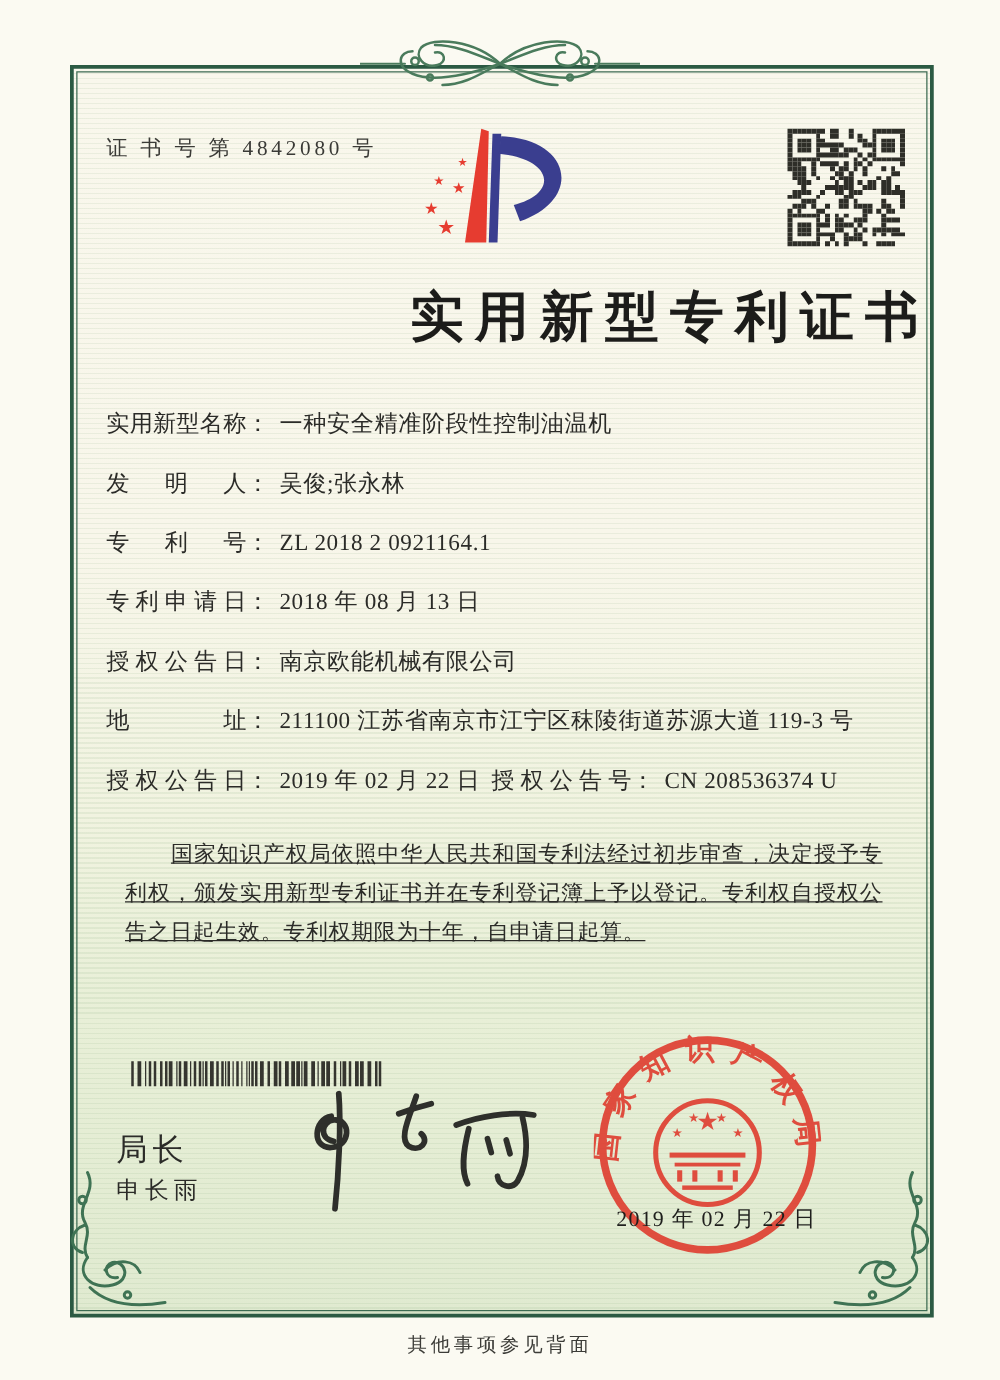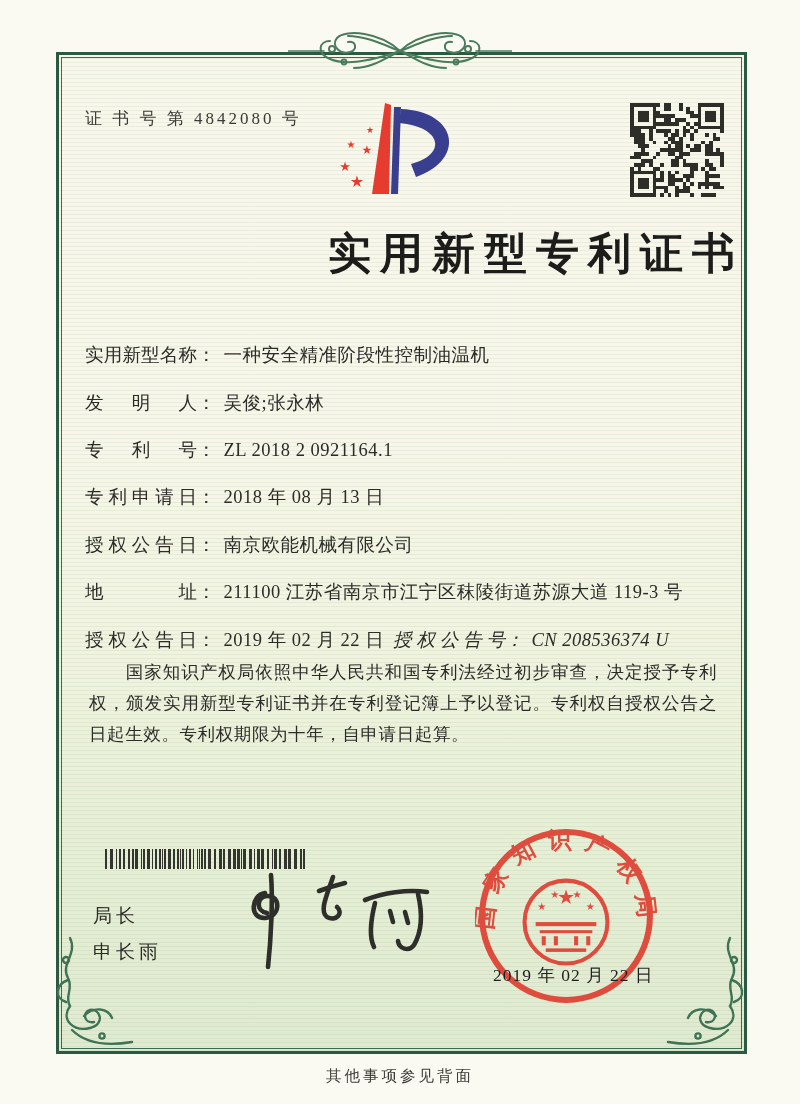--- a/index.html
+++ b/index.html
@@ -21,33 +21,33 @@
   }
   .cert-no{position:absolute;left:26px;top:52px;font-size:17px;letter-spacing:3px;color:#3a3a36;}
   .logo{position:absolute;left:262px;top:26px;width:170px;height:140px;}
   .qr{position:absolute;right:20px;top:48px;width:94px;height:94px;display:grid;grid-template-columns:repeat(25,1fr);grid-template-rows:repeat(25,1fr);}
   .qr .m{background:#2e2e28;}
   .title{
     position:absolute;left:0;top:170px;width:100%;text-align:right;
     font-size:43px;font-weight:600;letter-spacing:9px;color:#1c1c1a;
   }
   .fields{position:absolute;left:26px;top:0;width:640px;font-size:18.5px;}
-  .frow{position:absolute;left:0;white-space:nowrap;margin-top:16px;}
+  .frow{position:absolute;left:0;white-space:nowrap;}
   .flabel{display:inline-block;width:112px;text-align:justify;text-align-last:justify;vertical-align:top;color:#2b2b28;}
   .fcolon{display:inline-block;margin-right:8px;}
   .fvalue{letter-spacing:0.5px;}
-  .fpair2{position:absolute;left:308px;top:0;white-space:nowrap;font-style:italic;}
+  .fpair2{position:absolute;left:308px;top:0;white-space:nowrap;}
   .paras{
     position:absolute;left:26px;top:598px;width:636px;
     font-size:17.5px;line-height:31px;text-align:justify;letter-spacing:0.6px;
   }
-  .paras p{margin:4px;text-indent:2.1em;}
+  .paras p{margin:15px;text-indent:2.1em;text-decoration:underline;}
   .barcode{position:absolute;left:46px;top:794px;width:206px;height:20px;display:flex;align-items:stretch;}
   .barcode .b{background:#35352f;}
-  .sig-title{position:absolute;left:34px;top:848px;font-size:19px;letter-spacing:4px;font-family:"Liberation Sans","DejaVu Sans",sans-serif;}
+  .sig-title{position:absolute;left:34px;top:848px;font-size:25px;letter-spacing:4px;font-family:"Liberation Sans","DejaVu Sans",sans-serif;}
   .sig-name{position:absolute;left:34px;top:884px;font-size:19px;letter-spacing:4px;font-family:"Liberation Sans","DejaVu Sans",sans-serif;}
   .signature{position:absolute;left:156px;top:812px;width:230px;height:105px;}
   .seal{position:absolute;left:416px;top:770px;width:182px;height:182px;}
   .seal-date{position:absolute;left:434px;top:908px;font-size:17.5px;letter-spacing:1px;color:#1f1f1d;z-index:3;}
   .page-foot{position:absolute;left:0;top:970px;width:100%;text-align:center;font-size:14.5px;letter-spacing:2px;color:#33332f;}
   .back-note{position:absolute;left:0;top:1066px;width:100%;text-align:center;font-size:15.5px;letter-spacing:3px;color:#3c3c38;}
   .ornament-top{position:absolute;left:288px;top:24px;width:224px;height:54px;z-index:2;}
   .corner{position:absolute;width:96px;height:118px;z-index:2;}
   .corner-bl{left:40px;top:936px;}
   .corner-br{left:664px;top:936px;transform:scaleX(-1);}

